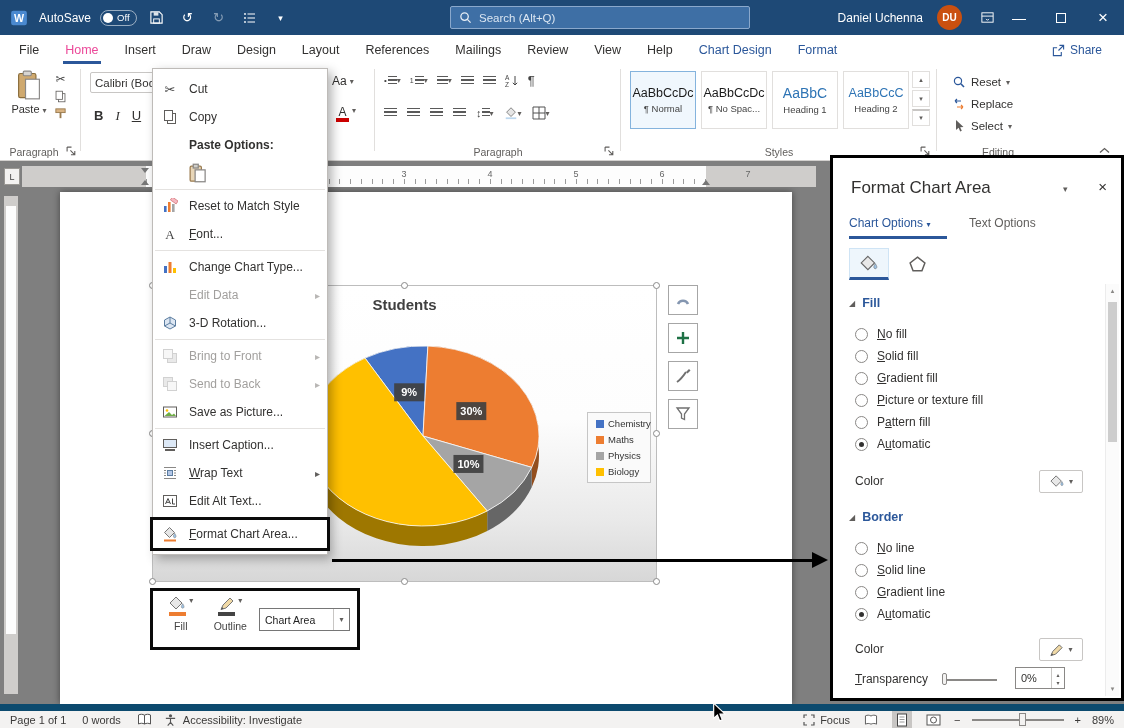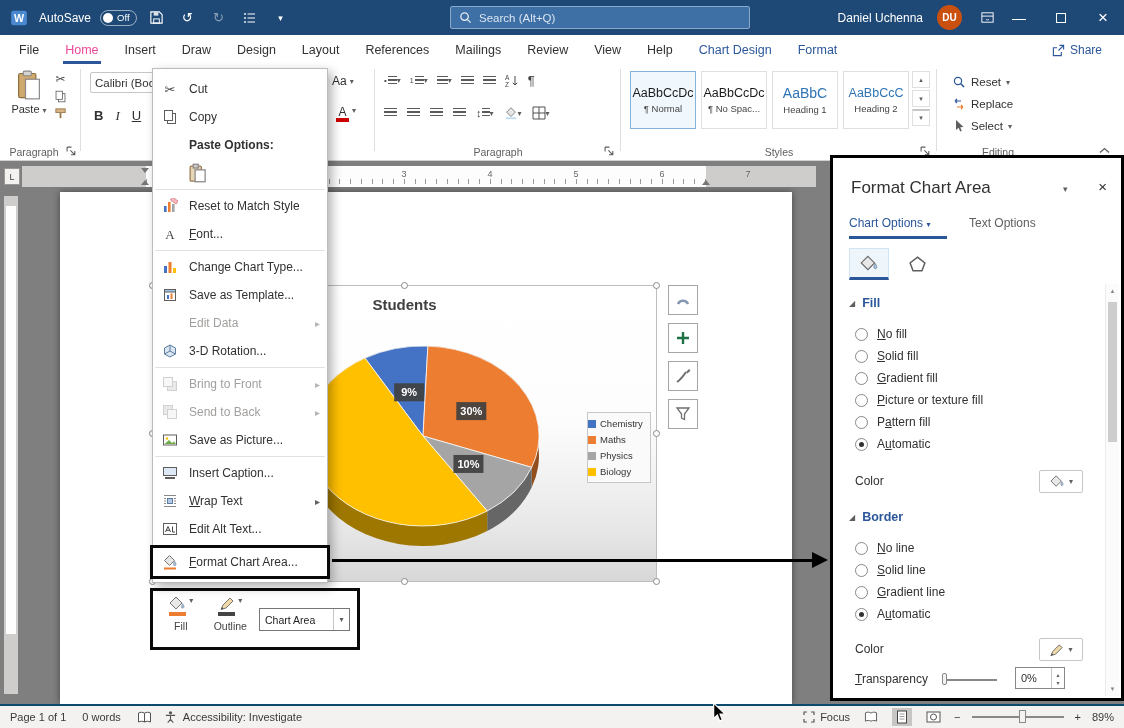--- a/index.html
+++ b/index.html
@@ -57,21 +57,21 @@
   .rnum{position:absolute;top:3px;font-size:9px;color:#666;width:12px;text-align:center}
   .vruler{position:absolute;left:4px;top:196px;width:14px;height:498px;background:#cfcdcb;z-index:4}
   .vband{position:absolute;left:2px;top:10px;width:10px;height:428px;background:#fdfdfd}
   .tri-d{width:0;height:0;border-left:4px solid transparent;border-right:4px solid transparent;border-top:5px solid #767676}
   .tri-u{width:0;height:0;border-left:4px solid transparent;border-right:4px solid transparent;border-bottom:5px solid #767676}
   .page{position:absolute;left:60px;top:192px;width:732px;height:512px;background:#fff;box-shadow:0 0 7px rgba(0,0,0,.45);z-index:2}
 
   
   .chart{position:absolute;left:152px;top:285px;width:505px;height:297px;border:1px solid #bdbdbd;background:linear-gradient(180deg,#ffffff 0%,#fdfdfd 45%,#e9e9e9 80%,#d7d7d7 100%);z-index:5}
   .ctitle{position:absolute;left:0;top:10px;width:100%;text-align:center;font-size:15px;font-weight:bold;color:#404040}
-  .legend{position:absolute;left:434px;top:126px;width:64px;border:1px solid #c6c6c6;background:#fafafa;padding:5px 0;display:flex;flex-direction:column;gap:5px}
+  .legend{position:absolute;left:434px;top:126px;width:64px;border:1px solid #c6c6c6;background:#fafafa;padding:5px 8px;display:flex;flex-direction:column;gap:5px}
   .litem{display:flex;align-items:center;gap:4px;font-size:9.5px;color:#333}
   .swatch{width:8px;height:8px;flex:0 0 8px}
   .hd{position:absolute;width:7px;height:7px;border-radius:50%;background:#fff;border:1px solid #8a8a8a;z-index:7}
   .cbtn{position:absolute;left:668px;width:30px;height:30px;background:#fff;border:1px solid #a6a6a6;display:flex;align-items:center;justify-content:center;z-index:6}
 
   
   .minibar{position:absolute;left:150px;top:588px;width:210px;height:62px;border:3px solid #0a0a0a;background:#fff;z-index:36;display:flex;align-items:flex-start;gap:8px;padding:5px 7px}
   .tbtn{display:flex;flex-direction:column;align-items:center;width:42px}
   .tbtn .row{display:flex;align-items:flex-start;gap:3px}
   .cbar{width:17px;height:4px;margin-top:1px}
@@ -120,21 +120,21 @@
   .slider-track{position:absolute;left:112px;width:52px;height:2px;background:#8a8886}
   .slider-thumb{position:absolute;left:109px;width:5px;height:12px;background:#f3f2f1;border:1px solid #8a8886;border-radius:2px}
   .spin{position:absolute;left:182px;width:50px;height:22px;border:1px solid #8a8886;display:flex;align-items:stretch;font-size:11px}
   .spin .sv{flex:1;display:flex;align-items:center;padding-left:5px}
   .spin .sar{width:13px;border-left:1px solid #c8c6c4;display:flex;flex-direction:column;align-items:center;justify-content:center;font-size:6px;color:#605e5c;gap:1px}
   .pscroll{position:absolute;right:2px;top:126px;bottom:2px;width:14px;background:#fbfbfb;border-left:1px solid #ececec}
   .pscroll .sa{position:absolute;left:0;width:100%;height:14px;display:flex;align-items:center;justify-content:center;font-size:7px;color:#8a8886}
   .pthumb{position:absolute;left:2px;top:18px;width:9px;height:140px;background:#cdcdcd}
 
   
-  .statusbar{position:absolute;left:0;top:704px;width:1124px;height:24px;background:#f3f2f1;border-top:2px solid #0c4a6e;display:flex;align-items:center;font-size:11px;color:#3b3a39;z-index:30}
+  .statusbar{position:absolute;left:0;top:704px;width:1124px;height:24px;background:#f3f2f1;border-top:7px solid #0c4a6e;display:flex;align-items:center;font-size:11px;color:#3b3a39;z-index:30}
   .sb-item{margin-left:16px;white-space:nowrap}
   .sb-right{position:absolute;right:10px;display:flex;align-items:center;gap:11px}
   .viewic{width:20px;height:18px;display:flex;align-items:center;justify-content:center}
   .viewic.on{background:#c8c6c4}
   .ztrack{position:relative;width:92px;height:2px;background:#8a8886}
   .zthumb{position:absolute;left:52%;top:-6px;width:7px;height:13px;background:#f3f2f1;border:1px solid #8a8886}
   .cursor{position:absolute;left:712px;top:702px;z-index:70}
 </style>
 </head>
 <body>
@@ -599,31 +599,20 @@
     <div class="mi">
       <span class="mic">
           <svg class="mi-ic" viewBox="0 0 16 16">
             <rect x="2" y="7" width="3" height="7" fill="#4472C4"></rect>
             <rect x="6.5" y="3" width="3" height="11" fill="#ED7D31"></rect>
             <rect x="11" y="9" width="3" height="5" fill="#FFC000"></rect>
           </svg>
         </span>
       <span class="mil">Change Chart Type...</span>
     </div>
-    <div class="mi">
-      <span class="mic">
-          <svg class="mi-ic" viewBox="0 0 16 16">
-            <rect x="2.5" y="2.5" width="11" height="11" fill="#fff" stroke="#605e5c"></rect>
-            <rect x="2.5" y="2.5" width="11" height="2.5" fill="#9dc3e6" stroke="#605e5c"></rect>
-            <rect x="5" y="8" width="2" height="4" fill="#4472C4"></rect>
-            <rect x="8.5" y="6.5" width="2" height="5.5" fill="#ED7D31"></rect>
-          </svg>
-        </span>
-      <span class="mil">Save as Template...</span>
-    </div>
     <div class="mi dis">
       <span class="mic"></span>
       <span class="mil">Edit Data</span>
       <span class="subarr">▸</span>
     </div>
     <div class="mi">
       <span class="mic">
           <svg class="mi-ic" viewBox="0 0 16 16">
             <path d="M8 2 L13.5 5 V11 L8 14 L2.5 11 V5 Z" fill="#dce6f2" stroke="#5b7da0"></path>
             <path d="M8 2 V8 M8 8 L13.5 11 M8 8 L2.5 11" stroke="#5b7da0" fill="none"></path>

